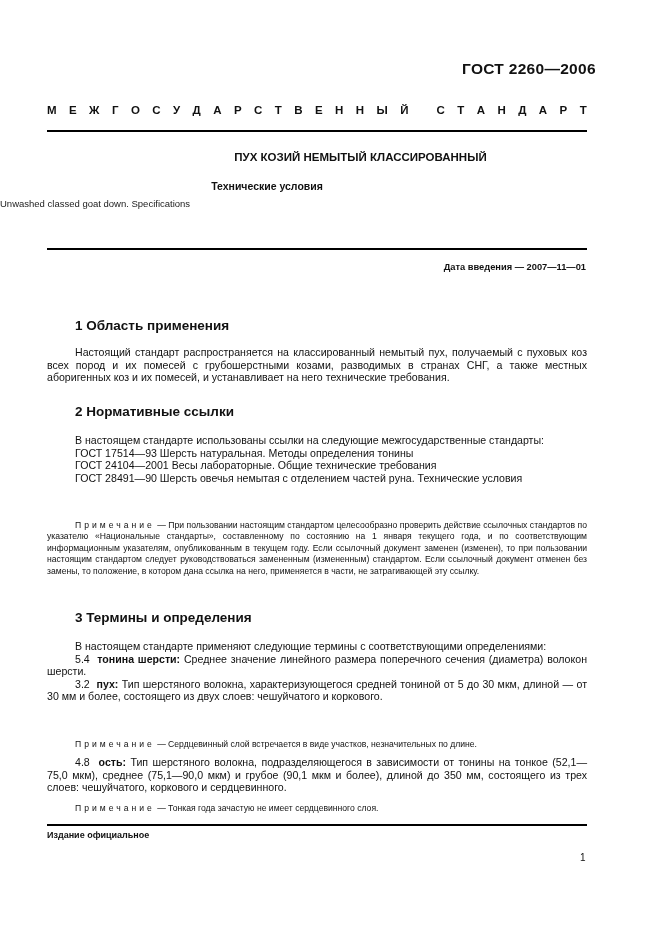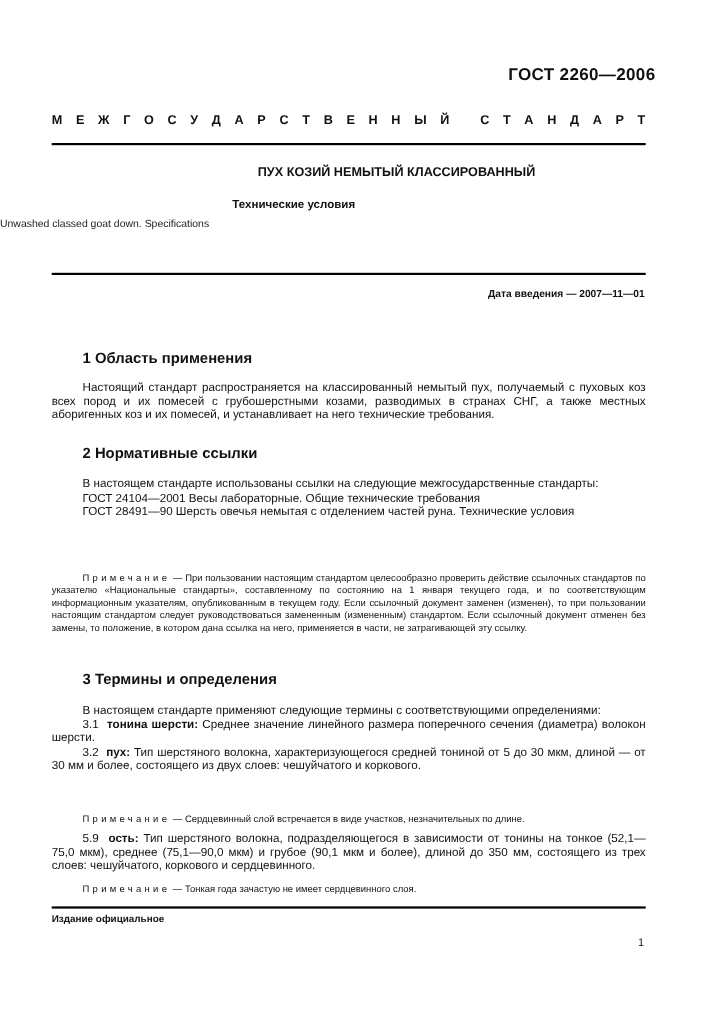--- a/index.html
+++ b/index.html
@@ -70,38 +70,39 @@
 <div class="abs intro-date">Дата введения — 2007—11—01</div>
 
 <div class="abs h2" style="top:318px;">1 Область применения</div>
 <div class="abs para" style="top:346px;">
   <p>Настоящий стандарт распространяется на классированный немытый пух, получаемый с пуховых коз всех пород и их помесей с грубошерстными козами, разводимых в странах СНГ, а также местных аборигенных коз и их помесей, и устанавливает на него технические требования.</p>
 </div>
 
 <div class="abs h2" style="top:404px;">2 Нормативные ссылки</div>
 <div class="abs para" style="top:434px;">
   <p>В настоящем стандарте использованы ссылки на следующие межгосударственные стандарты:</p>
+  <p>ГОСТ 17514—93 Шерсть натуральная. Методы определения тонины</p>
   <p>ГОСТ 24104—2001 Весы лабораторные. Общие технические требования</p>
   <p>ГОСТ 28491—90 Шерсть овечья немытая с отделением частей руна. Технические условия</p>
 </div>
 <div class="abs note" style="top:520px;">
   <p><span class="spaced">Примечание</span><span> — При пользовании настоящим стандартом целесообразно проверить действие ссылочных стандартов по указателю «Национальные стандарты», составленному по состоянию на 1 января текущего года, и по соответствующим информационным указателям, опубликованным в текущем году. Если ссылочный документ заменен (изменен), то при пользовании настоящим стандартом следует руководствоваться замененным (измененным) стандартом. Если ссылочный документ отменен без замены, то положение, в котором дана ссылка на него, применяется в части, не затрагивающей эту ссылку.</span></p>
 </div>
 
 <div class="abs h2" style="top:610px;">3 Термины и определения</div>
 <div class="abs para" style="top:640px;">
   <p>В настоящем стандарте применяют следующие термины с соответствующими определениями:</p>
-  <p><span>3.1</span>&nbsp;&nbsp;<b>тонина шерсти:</b><span> Среднее значение линейного размера поперечного сечения (диаметра) волокон шерсти.</span></p>
+  <p><span>5.4</span>&nbsp;&nbsp;<b>тонина шерсти:</b><span> Среднее значение линейного размера поперечного сечения (диаметра) волокон шерсти.</span></p>
   <p><span>3.2</span>&nbsp;&nbsp;<b>пух:</b><span> Тип шерстяного волокна, характеризующегося средней тониной от 5 до 30 мкм, длиной — от 30 мм и более, состоящего из двух слоев: чешуйчатого и коркового.</span></p>
 </div>
 <div class="abs note" style="top:739px;">
   <p><span class="spaced">Примечание</span><span> — Сердцевинный слой встречается в виде участков, незначительных по длине.</span></p>
 </div>
 <div class="abs para" style="top:756px;">
-  <p><span>5.9</span>&nbsp;&nbsp;<b>ость:</b><span> Тип шерстяного волокна, подразделяющегося в зависимости от тонины на тонкое (52,1—75,0 мкм), среднее (75,1—90,0 мкм) и грубое (90,1 мкм и более), длиной до 350 мм, состоящего из трех слоев: чешуйчатого, коркового и сердцевинного.</span></p>
+  <p><span>4.8</span>&nbsp;&nbsp;<b>ость:</b><span> Тип шерстяного волокна, подразделяющегося в зависимости от тонины на тонкое (52,1—75,0 мкм), среднее (75,1—90,0 мкм) и грубое (90,1 мкм и более), длиной до 350 мм, состоящего из трех слоев: чешуйчатого, коркового и сердцевинного.</span></p>
 </div>
 <div class="abs note" style="top:803px;">
   <p><span class="spaced">Примечание</span><span> — Тонкая года зачастую не имеет сердцевинного слоя.</span></p>
 </div>
 
 <div class="abs rule3"></div>
 <div class="abs edition">Издание официальное</div>
 <div class="abs pagenum">1</div>
 
 </body></html>

